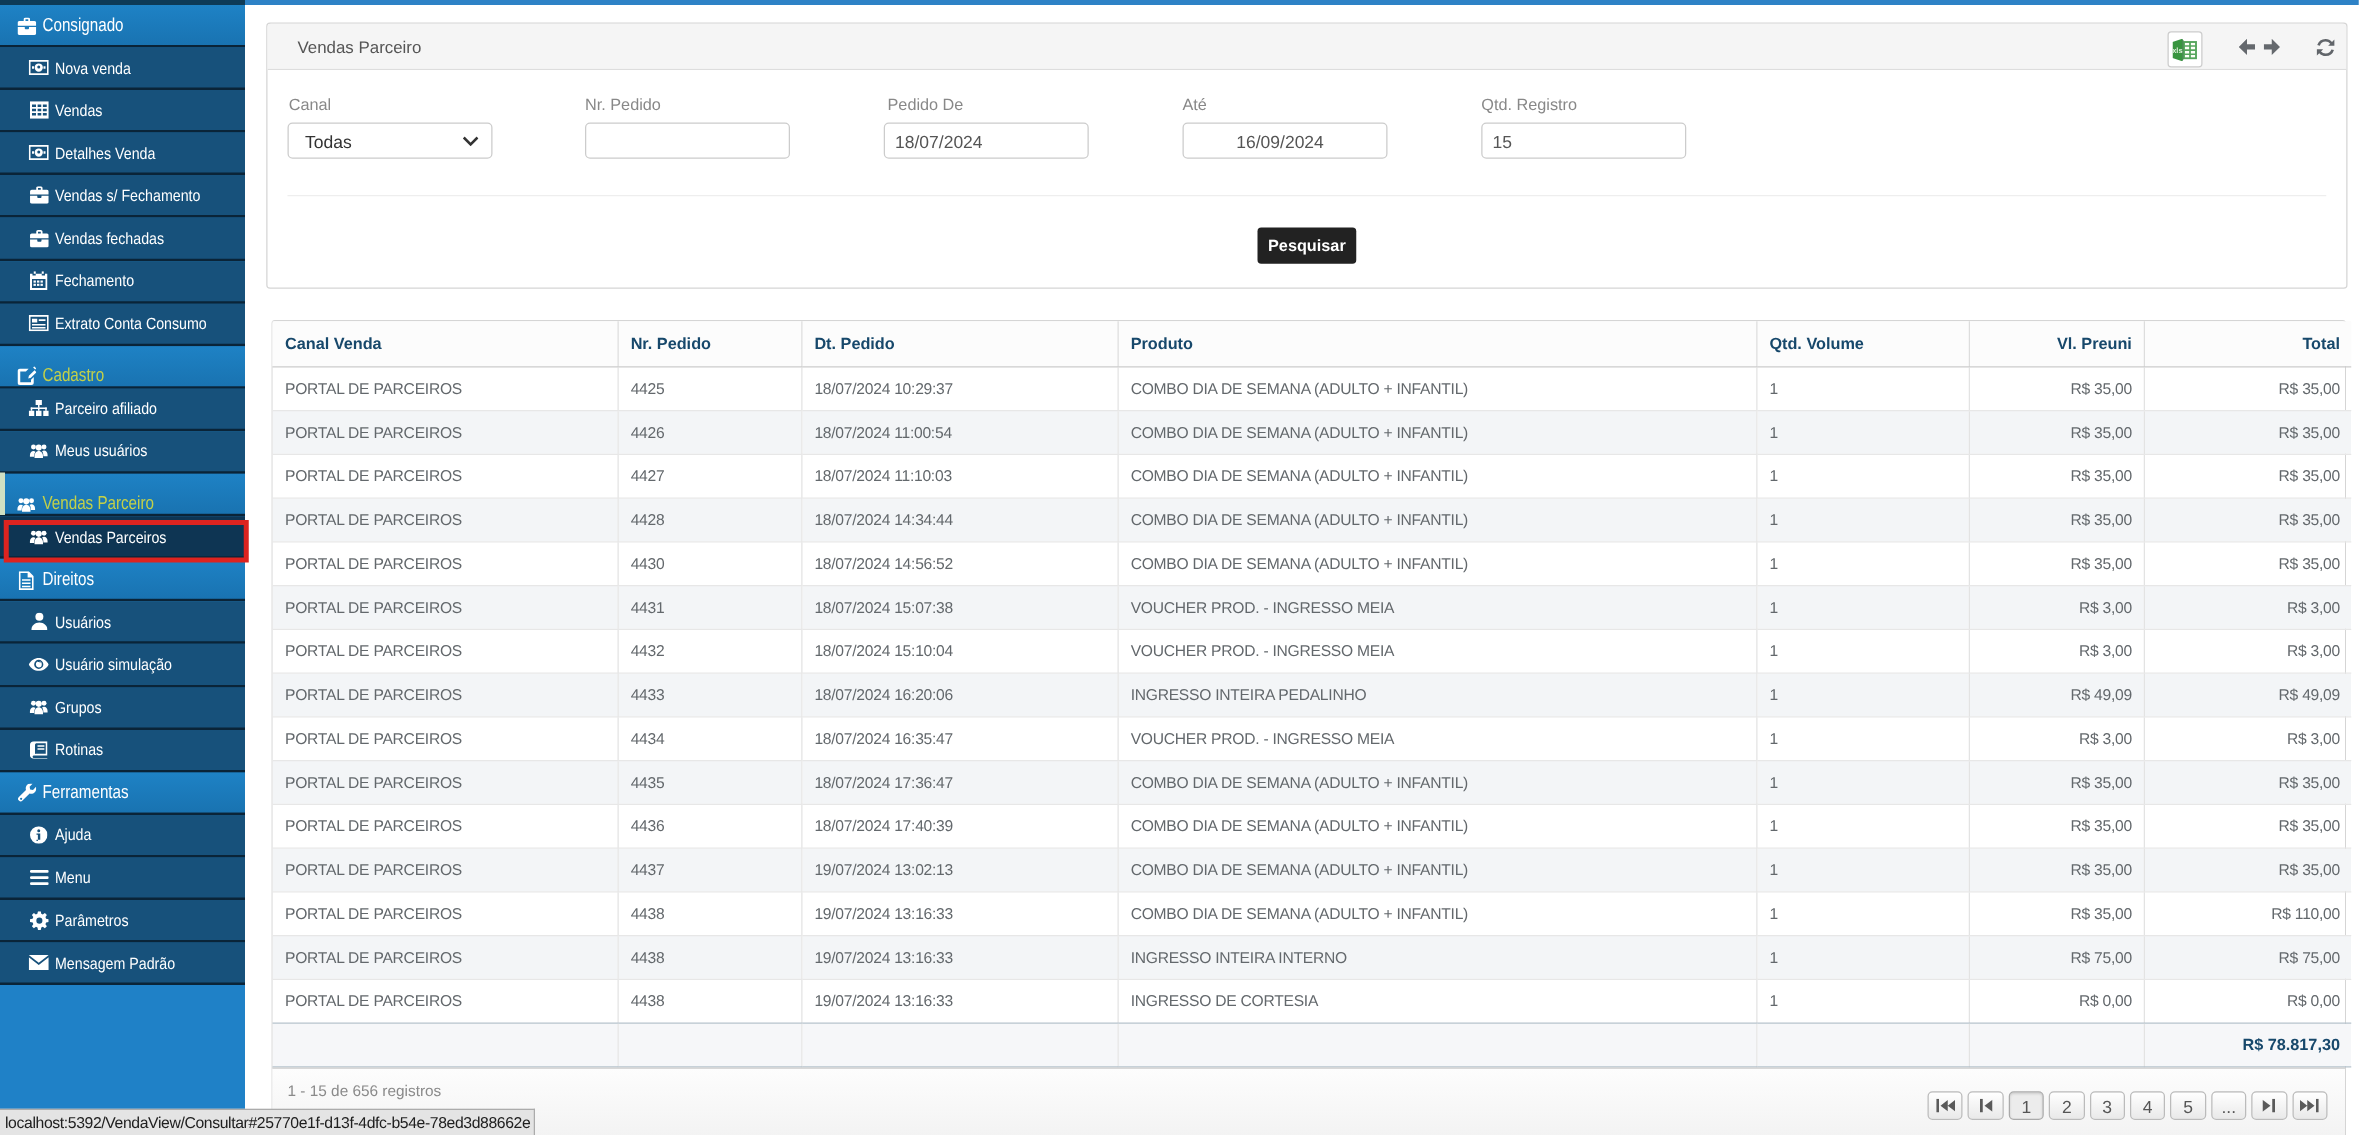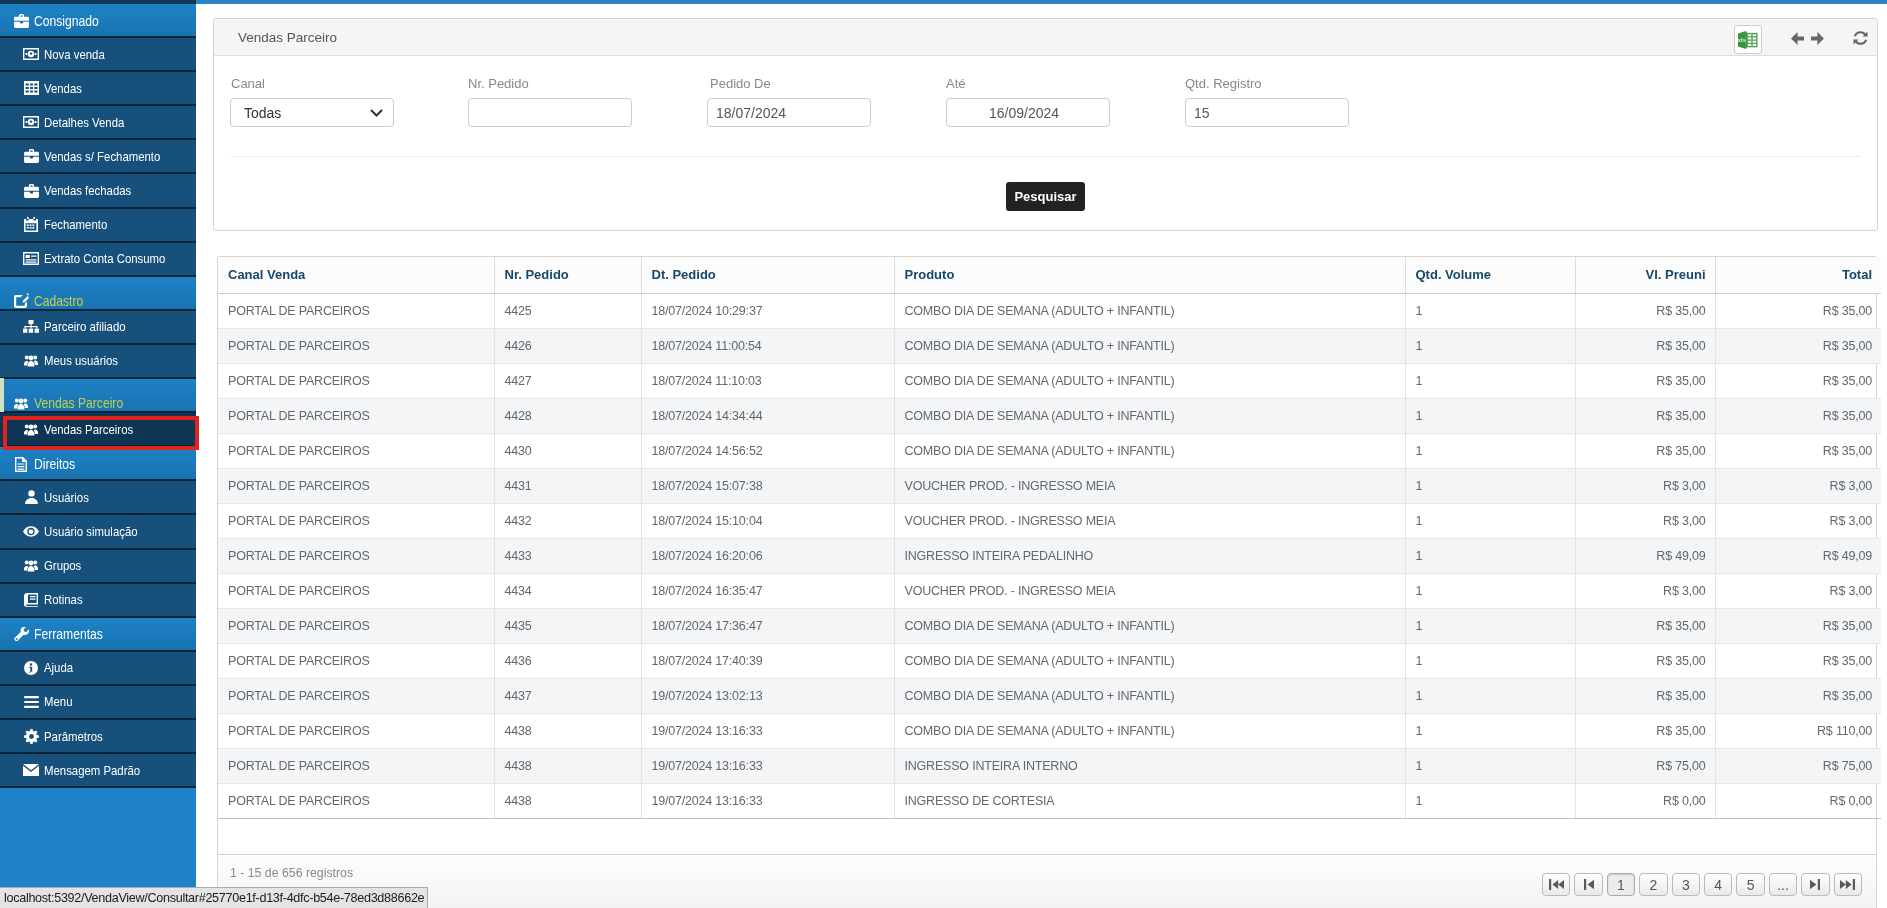--- a/index.html
+++ b/index.html
@@ -517,20 +517,29 @@
         </tr>
     <tr class="last">
           <td>PORTAL DE PARCEIROS</td>
           <td>4438</td>
           <td>19/07/2024 13:16:33</td>
           <td>INGRESSO DE CORTESIA</td>
           <td>1</td>
           <td class="r">R$ 0,00</td>
           <td class="r">R$ 0,00</td>
         </tr>
+    <tr class="total">
+          <td></td>
+          <td></td>
+          <td></td>
+          <td></td>
+          <td></td>
+          <td></td>
+          <td class="r">R$ 78.817,30</td>
+        </tr>
   </tbody>
     </table>
   <div id="tfoot">
     <span class="cnt">1 - 15 de 656 registros</span>
     <div id="pag">
       <div class="pbtn">
           <svg width="15" height="11" viewBox="0 0 15 11">
             <g fill="#5a5a5a">
               <rect width="2.2" height="11"></rect>
               <path d="M9.2 5.5L15 1v9zM3.4 5.5L9.2 1v9z"></path>

